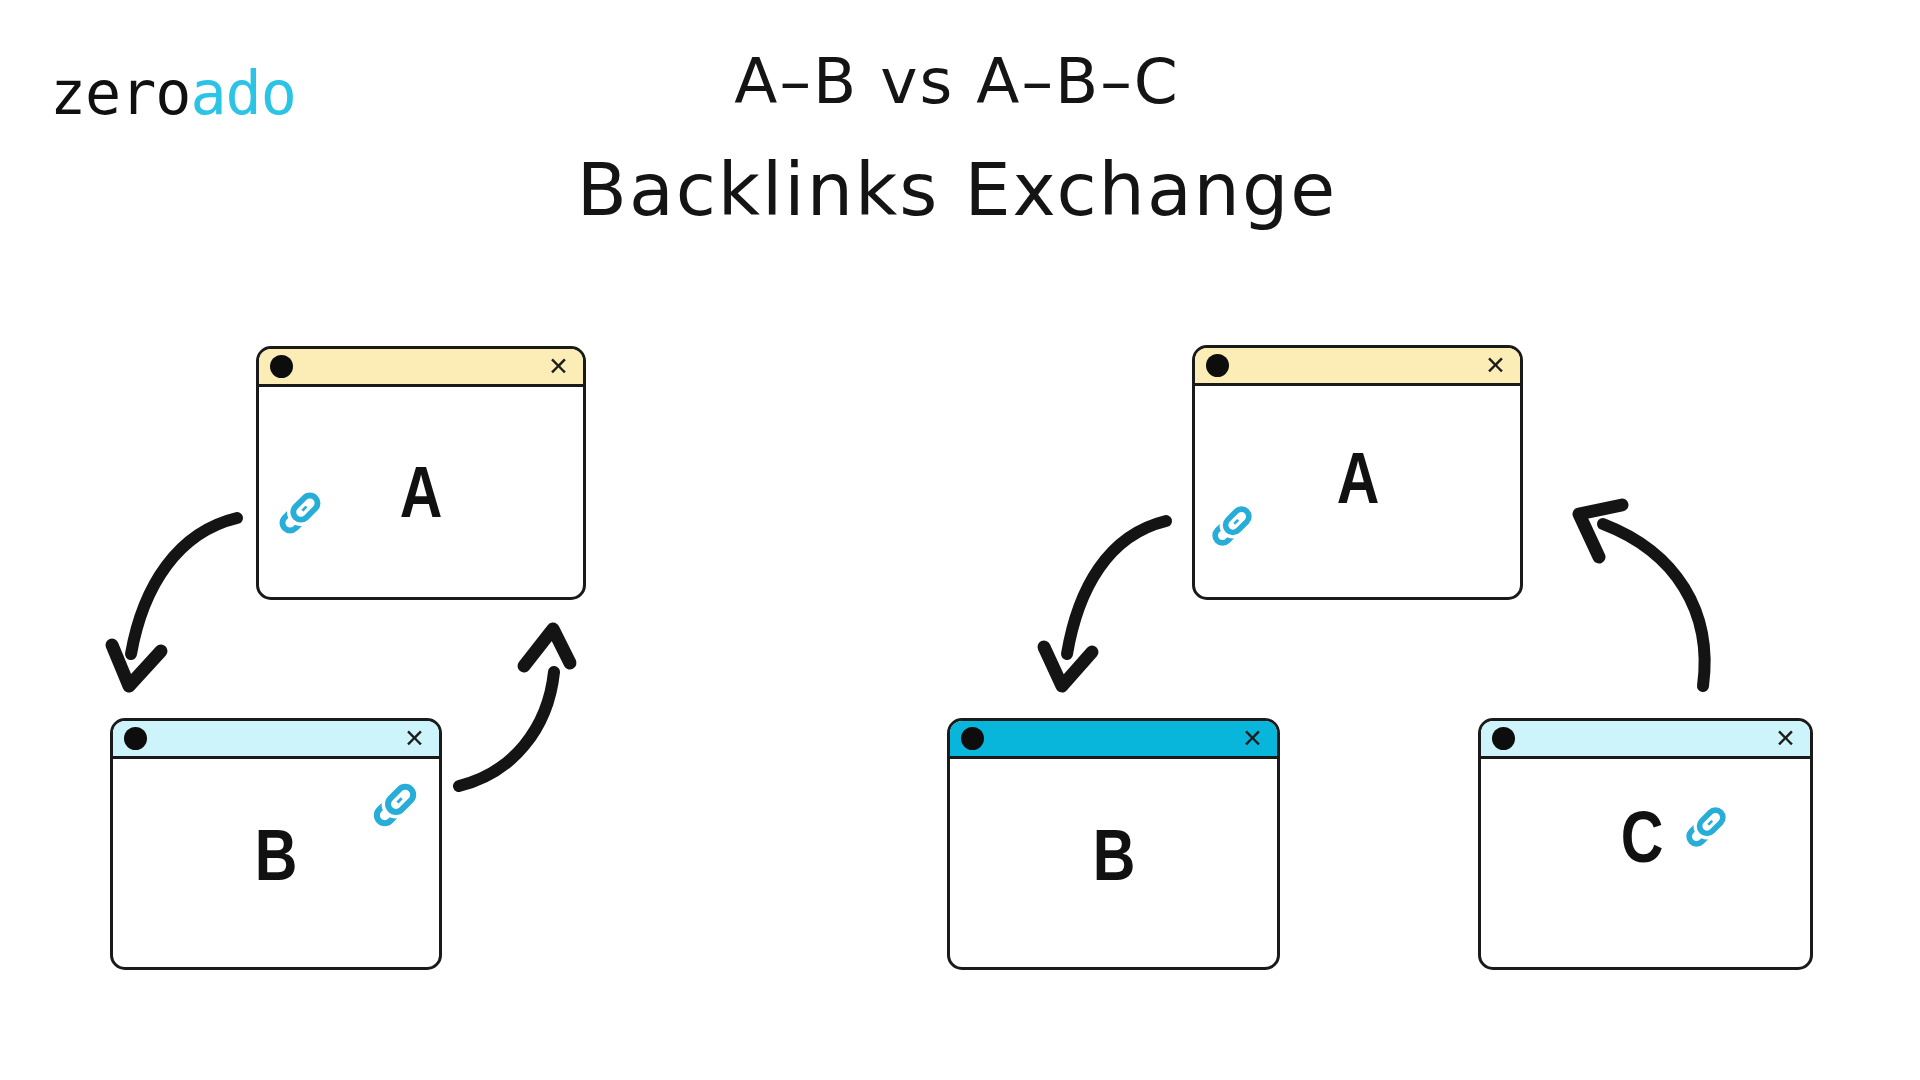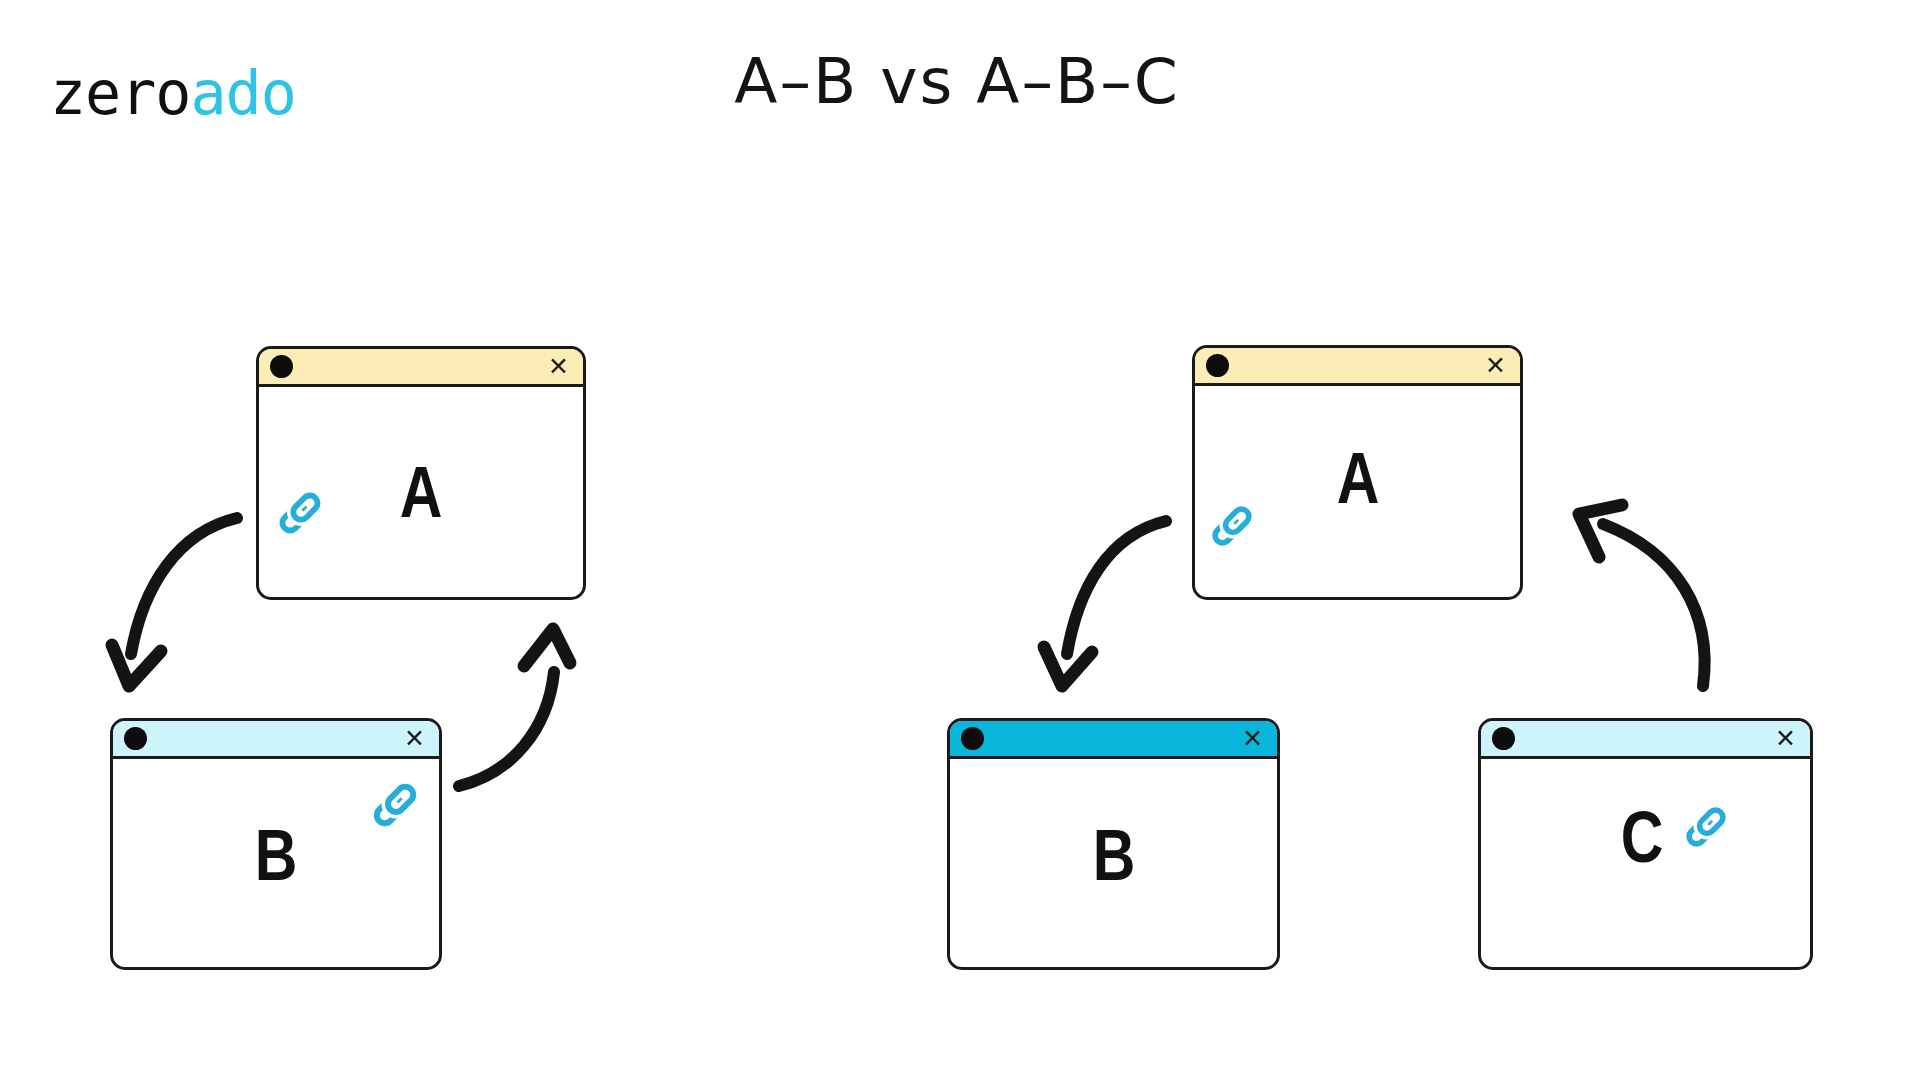--- a/index.html
+++ b/index.html
@@ -62,20 +62,21 @@
     </g>
   </defs>
 </svg>
 
 <div class="canvas">
 
   <div class="logo"><span>zero</span><span style="color: rgb(44, 196, 230);">ado</span></div>
 
   <div class="title">
     <div class="title-line1">A–B vs A–B–C</div>
+    <div class="title-line2">Backlinks Exchange</div>
   </div>
 
   <div>
 
     <div class="window" style="left:256px; top:346px; width:330px; height:254px;">
       <div class="titlebar" style="background-color: rgb(251, 237, 181);">
         <span class="dot"></span>
         <span class="close">✕</span>
       </div>
       <div class="content">

